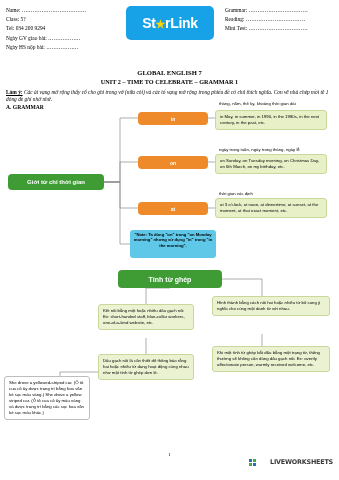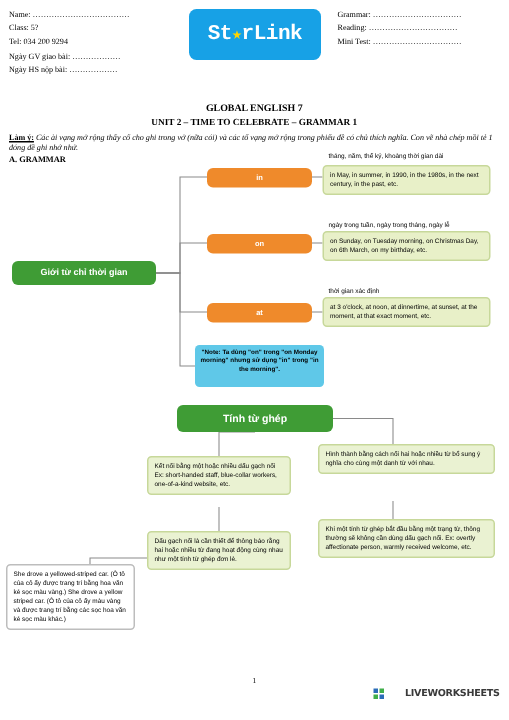--- a/index.html
+++ b/index.html
@@ -20,21 +20,21 @@
   .hdr-right{position:absolute;left:225px;top:6px;width:110px;}
   .hdr-line{font-size:5.4px;line-height:9.2px;white-space:nowrap;}
 
   
   .logo{
     position:absolute;left:126px;top:6px;width:88px;height:34px;
     background:#17a1e6;border-radius:5px;
     display:flex;align-items:center;justify-content:center;
   }
   .logo-text{
-    color:#fff;font-family:Liberation Mono, monospace;
+    color:#fff;font-family:Liberation Sans, sans-serif;
     font-weight:bold;font-size:14px;letter-spacing:-0.3px;
     position:relative;white-space:nowrap;
   }
   .logo-star{color:#ffd400;font-size:11px;line-height:1;}
 
   
   .title{
     position:absolute;left:0;top:69px;width:339px;text-align:center;
     font-weight:bold;font-size:6.6px;font-family:"Liberation Serif", serif;
   }

